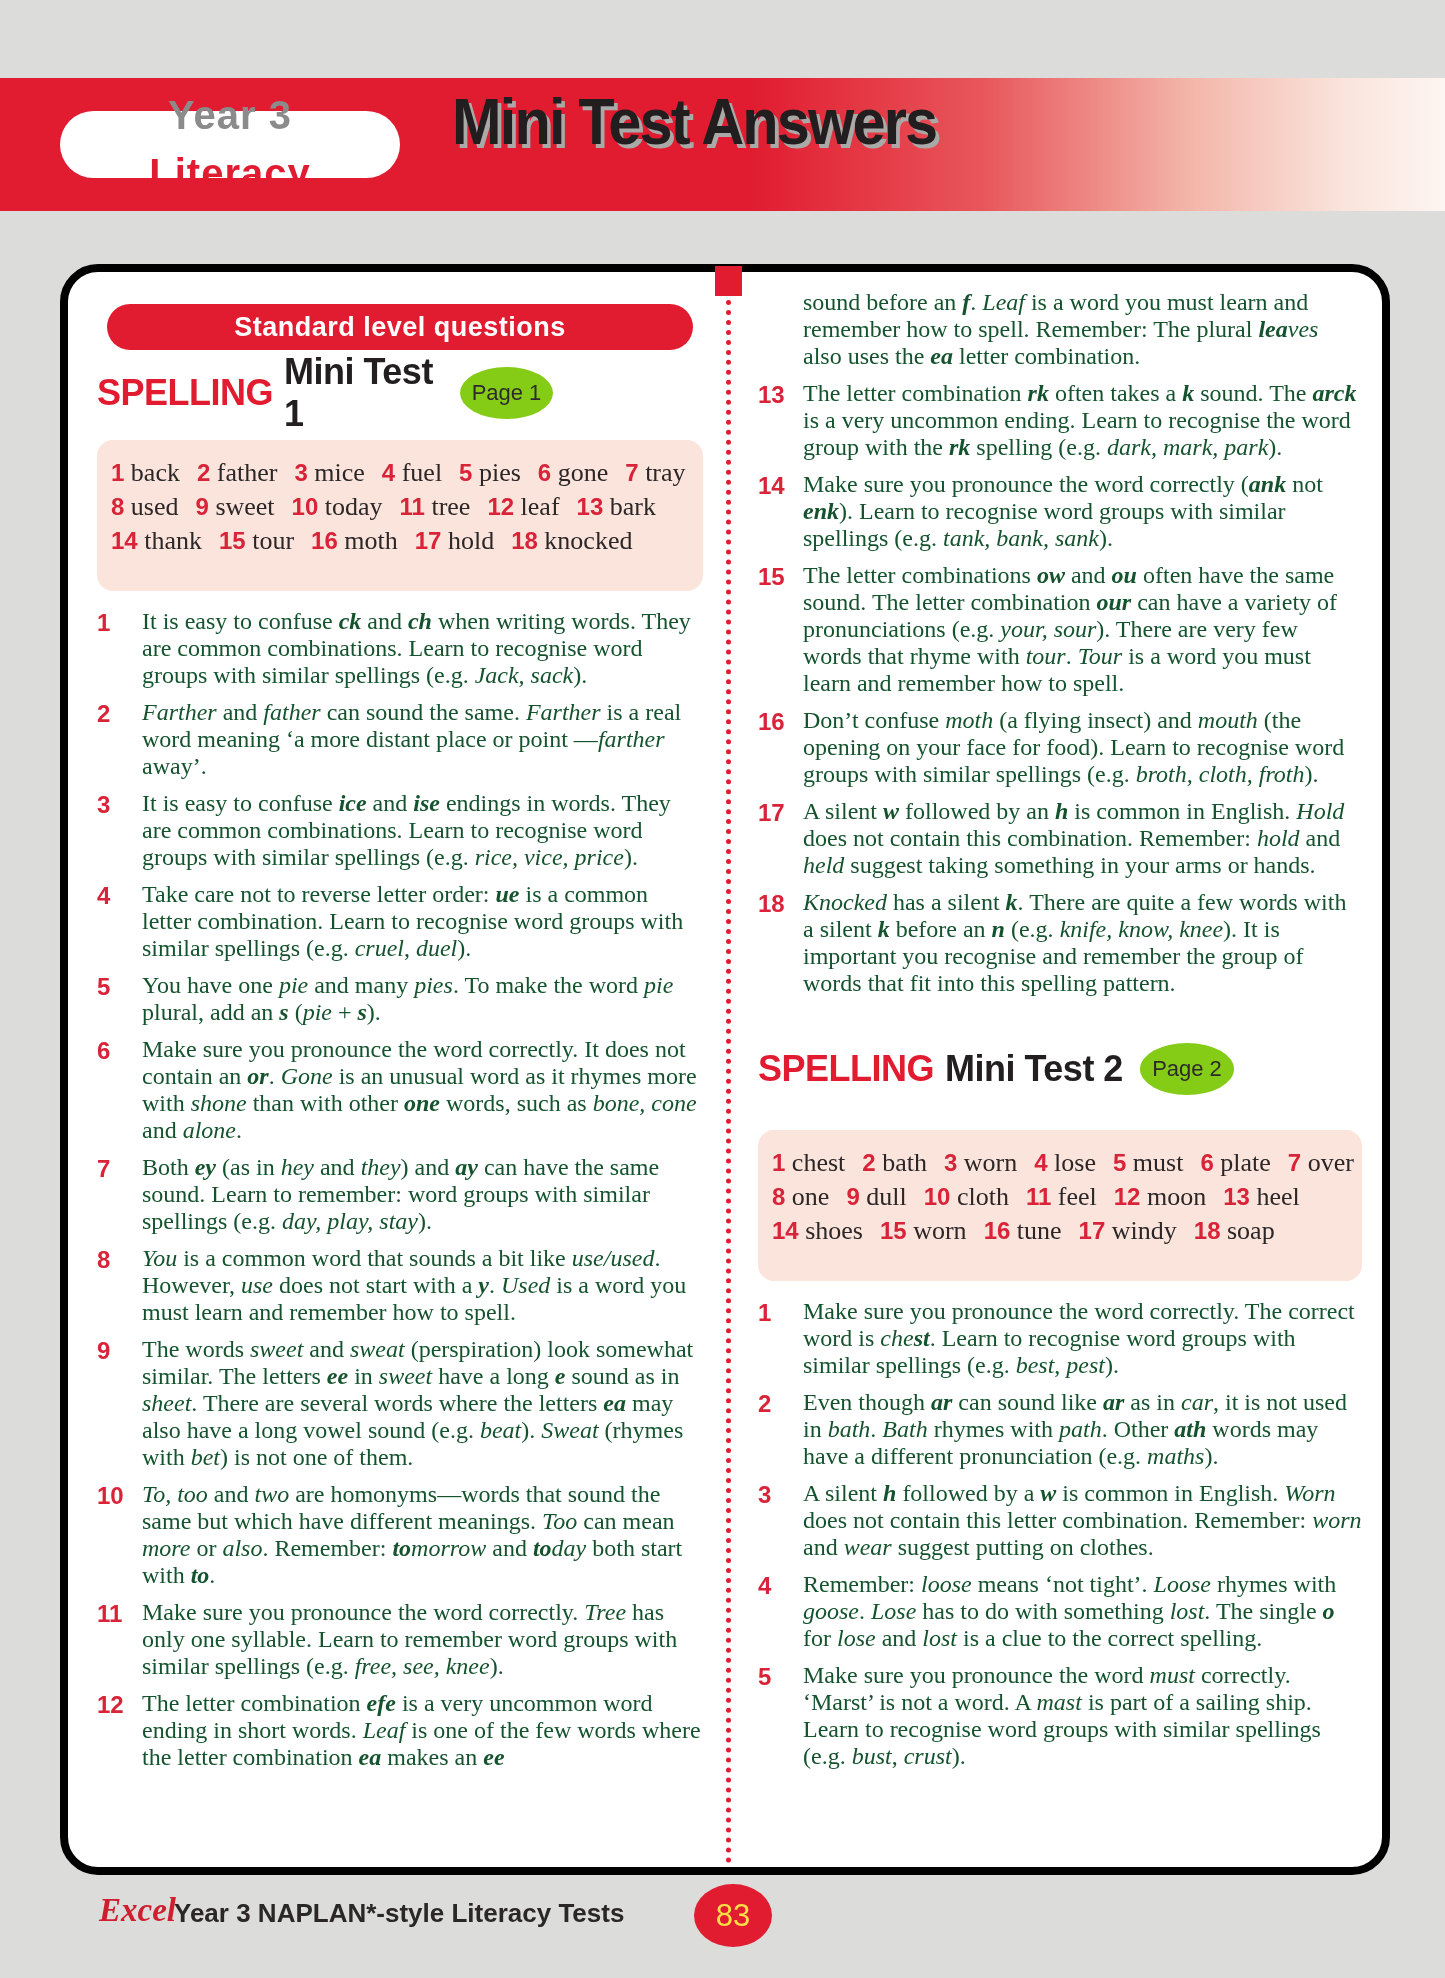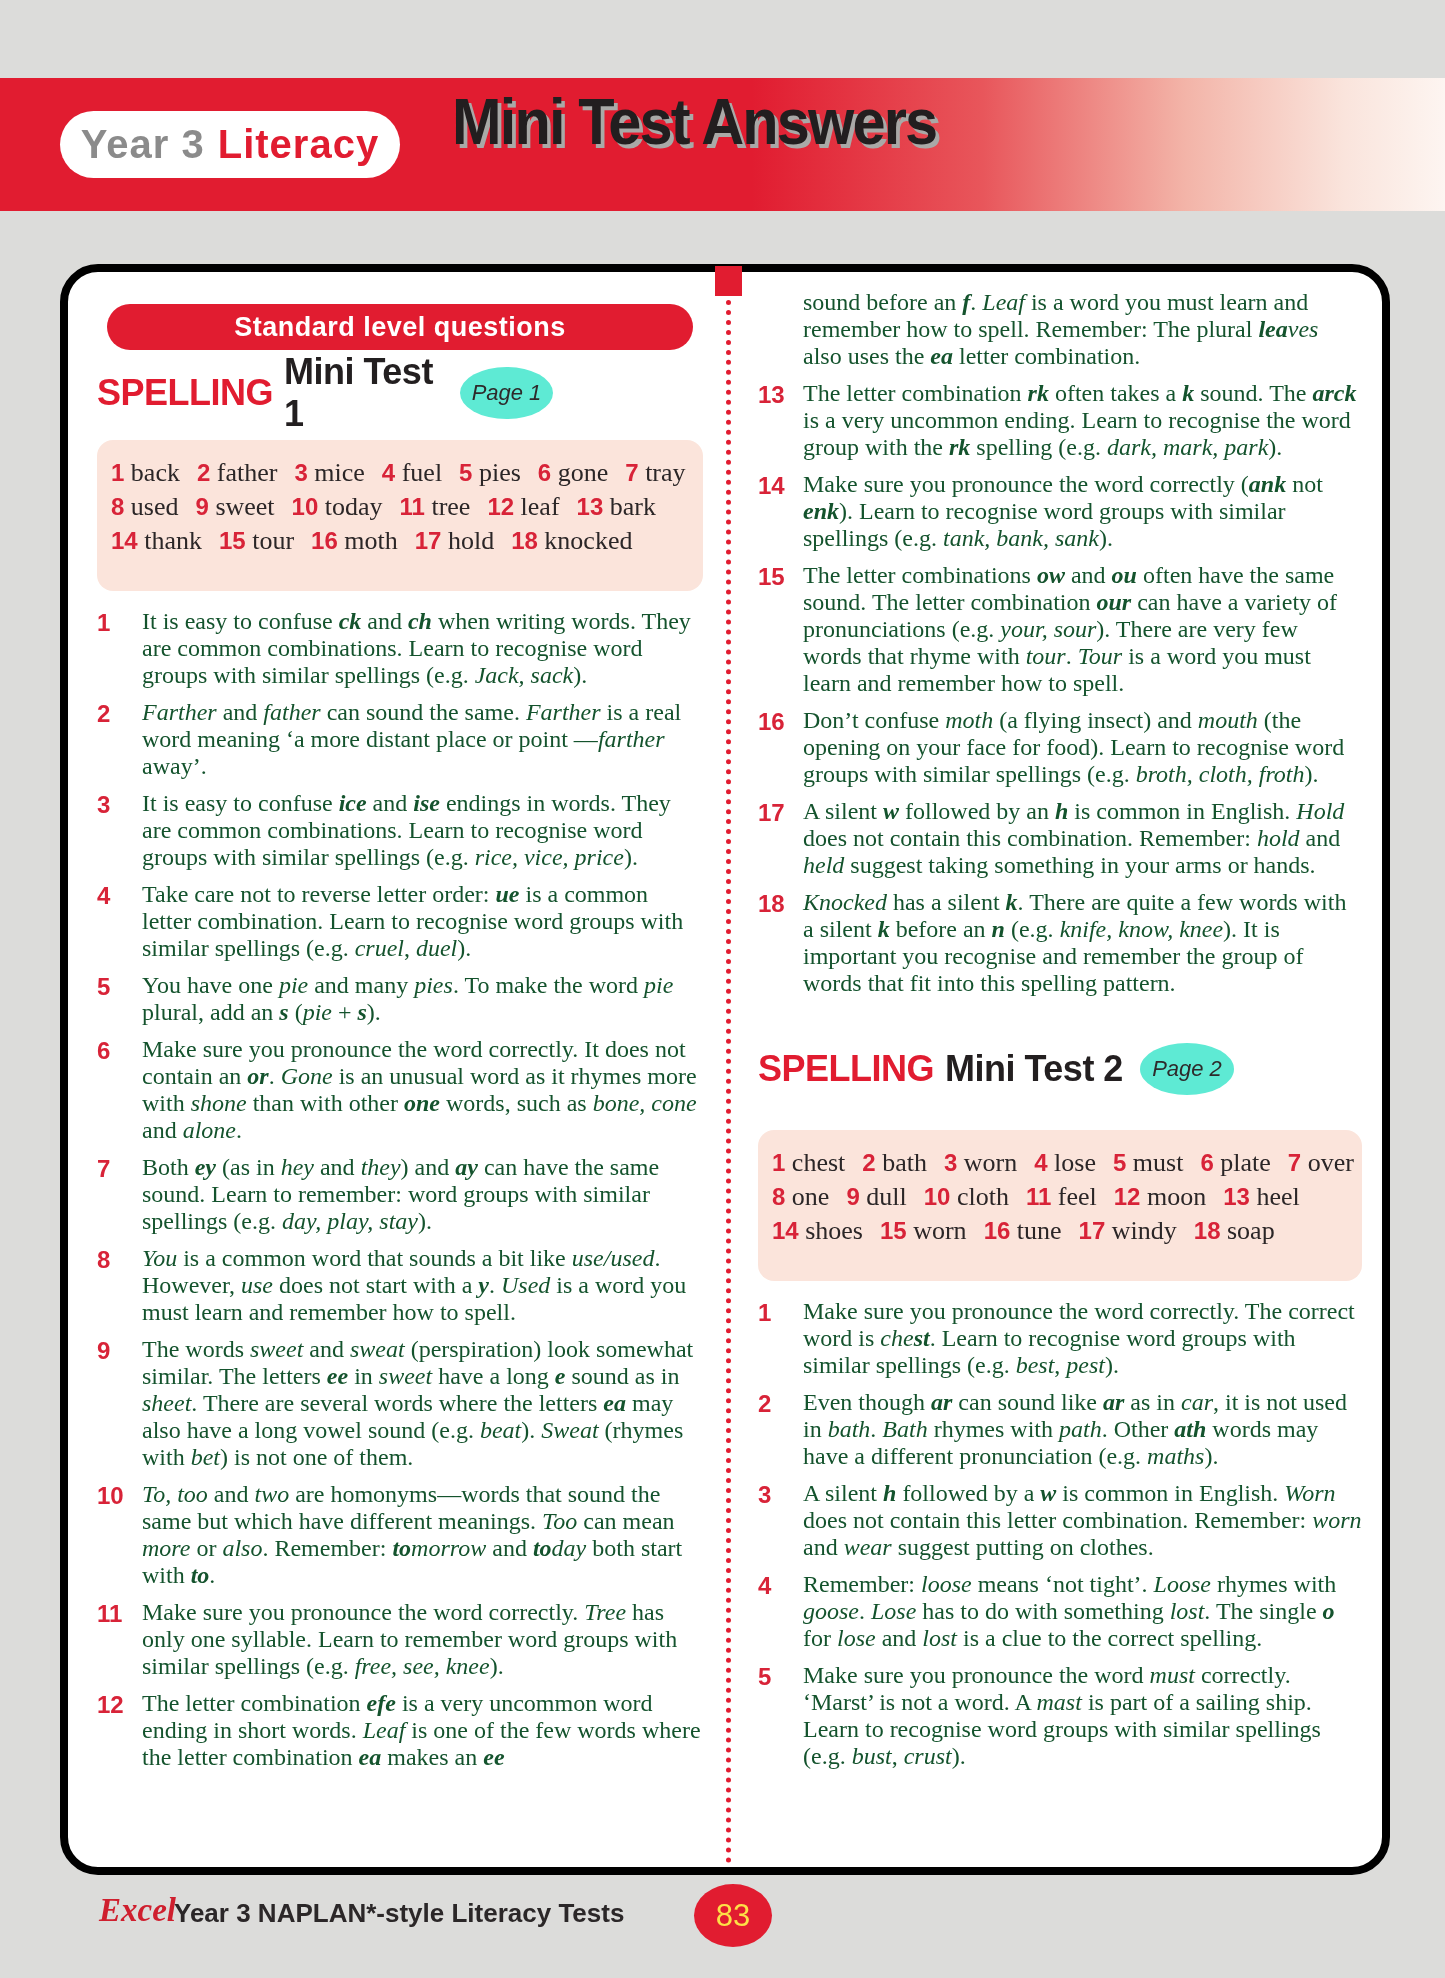--- a/index.html
+++ b/index.html
@@ -4,21 +4,21 @@
 <style>
   html,body{margin:0;padding:0;background:#c9c9c7;}
   .page{position:relative;width:1445px;height:1978px;background:#dcdcda;overflow:hidden;
         font-family:"Liberation Serif",serif;}
 
   
   .header-band{position:absolute;left:0;top:78px;width:100%;height:133px;
     background:linear-gradient(to right,#e11c30 0%,#e11c30 52%,#e8565b 68%,#f3b4a8 82%,#fae4dc 93%,#fdf5f1 100%);}
   .brand-pill{position:absolute;left:60px;top:33px;width:340px;height:67px;background:#ffffff;
     border-radius:34px;display:flex;align-items:center;justify-content:center;gap:13px;
-    font-family:"Liberation Sans",sans-serif;font-weight:bold;font-size:40px;letter-spacing:1px;}
+    font-family:"Liberation Sans",sans-serif;font-weight:bold;font-size:40px;letter-spacing:1px;flex-direction:column;}
   .brand-year{color:#8b8b8b;}
   .brand-subject{color:#e11c30;}
   .page-title{position:absolute;left:452px;top:7px;font-family:"Liberation Sans",sans-serif;
     font-weight:bold;font-size:64px;color:#221e1f;letter-spacing:-2px;
     text-shadow:4px 4px 0 #a9a9a7;transform:scaleX(.93);transform-origin:left top;white-space:nowrap;}
 
   
   .content-box{position:absolute;left:60px;top:264px;width:1330px;height:1611px;background:#ffffff;
     border:8px solid #000000;border-radius:38px;box-sizing:border-box;overflow:visible;}
   .divider{position:absolute;left:658px;top:8px;height:1584px;width:0;
@@ -34,23 +34,23 @@
     color:#ffffff;font-family:"Liberation Sans",sans-serif;font-weight:bold;font-size:27px;
     letter-spacing:.5px;display:flex;align-items:center;justify-content:center;}
 
   
   .test-header{display:flex;align-items:center;height:56px;font-family:"Liberation Sans",sans-serif;
     font-weight:bold;font-size:36px;letter-spacing:-.5px;}
   .t1 .test-header{margin-top:15px;}
   .t2-header{margin-top:44px;}
   .section-label{color:#e11c30;margin-right:11px;}
   .section-title{color:#231f20;}
-  .page-badge{margin-left:auto;width:94px;height:52px;border-radius:50%;background:#5eead4;
+  .page-badge{margin-left:auto;width:94px;height:52px;border-radius:50%;background:#84cc16;
     display:flex;align-items:center;justify-content:center;font-family:"Liberation Sans",sans-serif;
-    font-weight:normal;font-size:22px;letter-spacing:0;color:#2e2a2b;font-style:italic;}
+    font-weight:normal;font-size:22px;letter-spacing:0;color:#2e2a2b;}
   .badge-m1{margin-right:150px;}
   .badge-m2{margin-right:128px;}
 
   
   .answers-box{margin-top:19px;background:#fbe4db;border-radius:16px;padding:16px 6px 33px 14px;
     font-size:26px;line-height:34px;color:#2b2627;}
   .ans-line{white-space:nowrap;}
   .ans-item{margin-right:17px;}
   .ans-num{font-family:"Liberation Sans",sans-serif;font-weight:bold;font-size:24px;color:#d82338;}
   .answers-box-2{margin-top:33px;}

